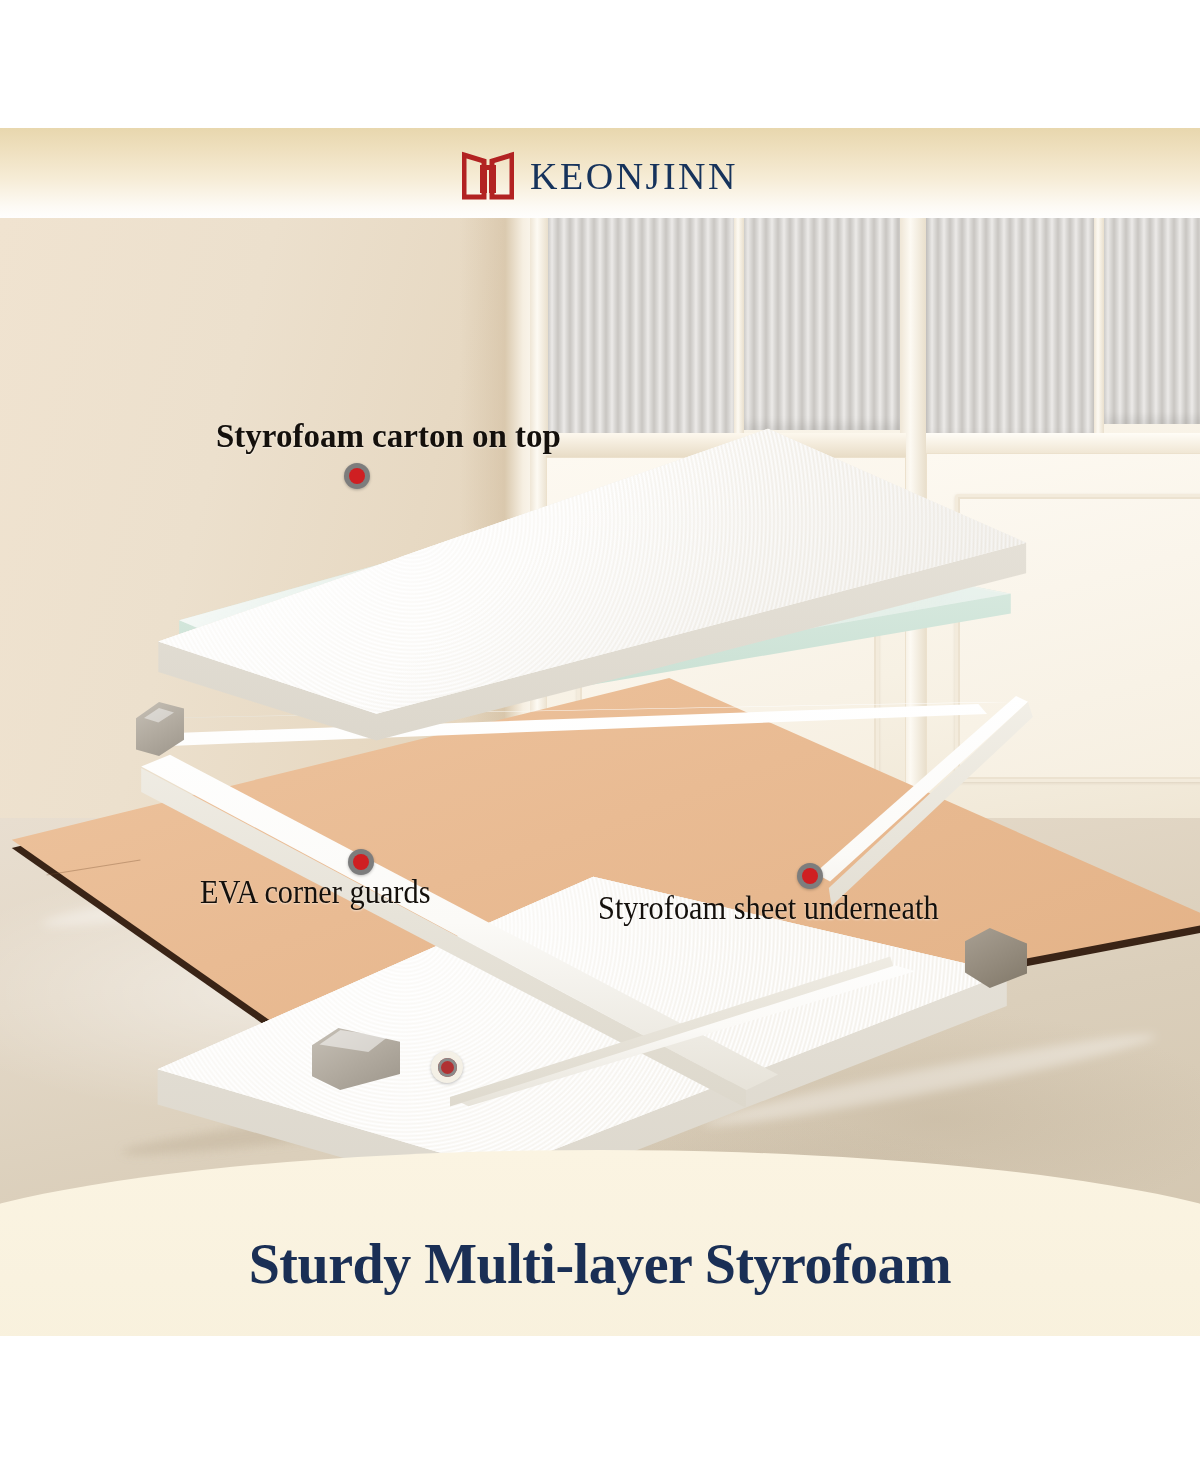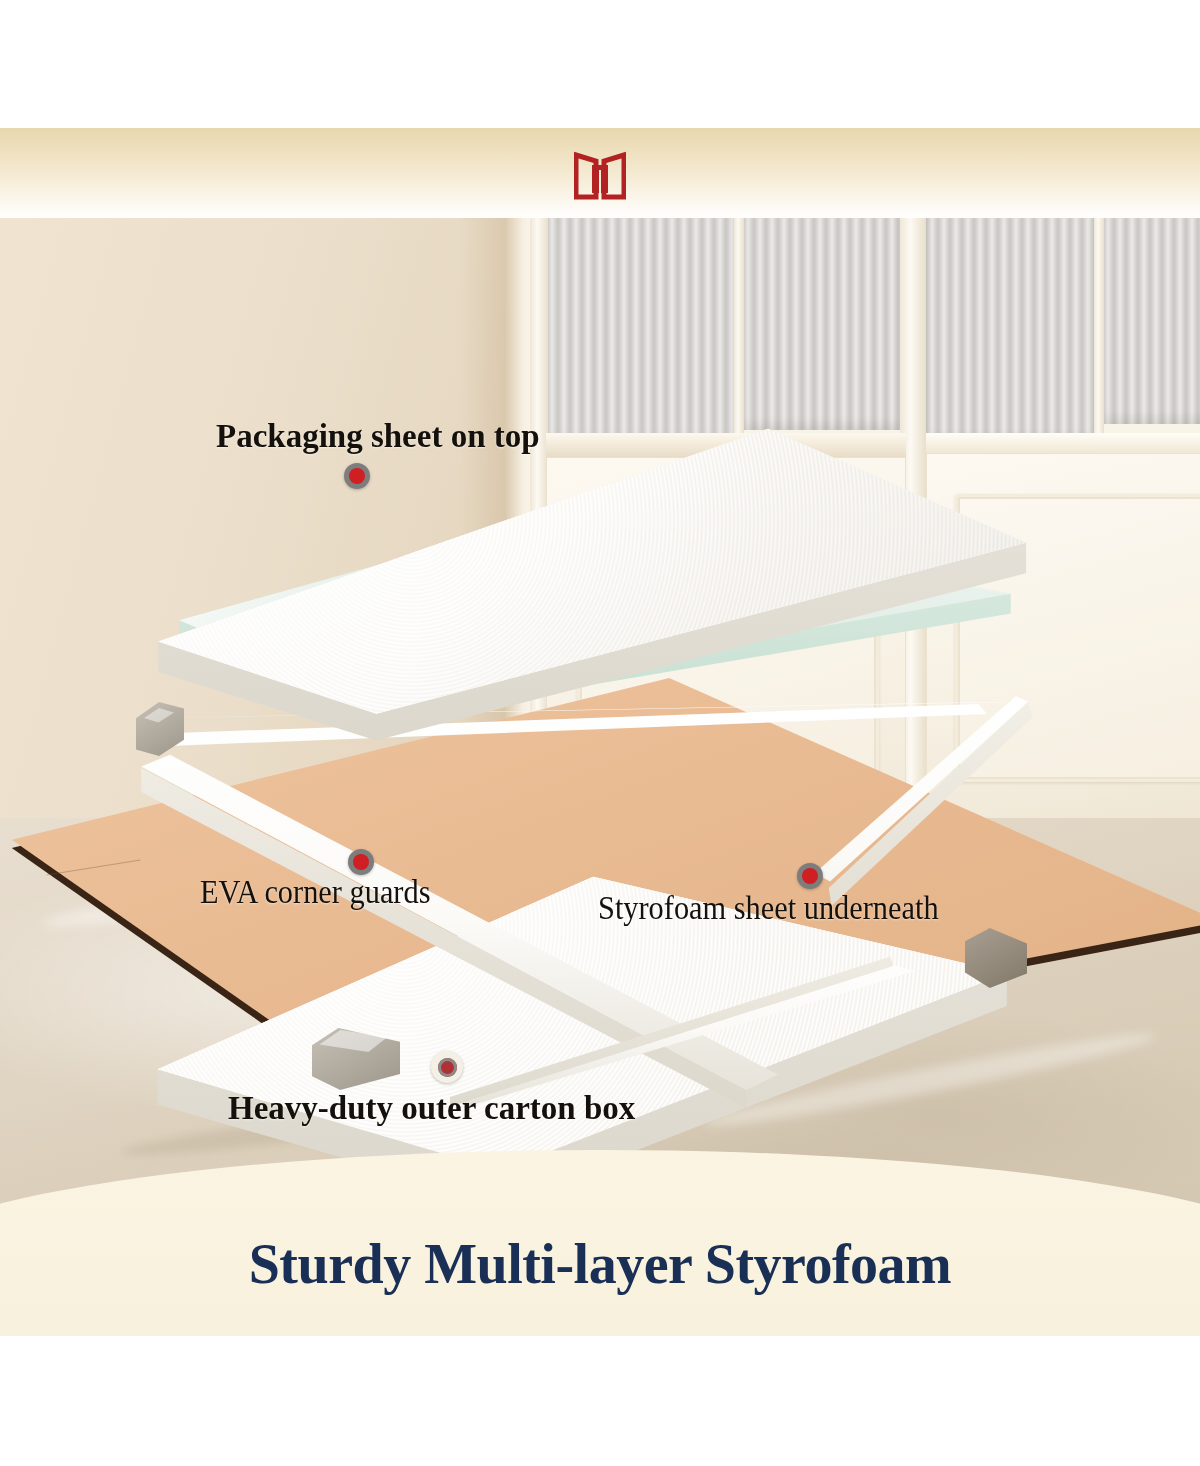--- a/index.html
+++ b/index.html
@@ -165,20 +165,21 @@
   <div class="brand">
     <span>
       <svg class="brand-logo" viewBox="0 0 52 50" aria-hidden="true">
         <path d="M2 4 L22 10 L22 46 L2 46 Z" fill="none" stroke="#b22222" stroke-width="5"></path>
         <path d="M50 4 L30 10 L30 46 L50 46 Z" fill="none" stroke="#b22222" stroke-width="5"></path>
         <rect x="18" y="16" width="7" height="26" fill="#b22222"></rect>
         <rect x="27" y="16" width="7" height="26" fill="#b22222"></rect>
         <rect x="18" y="14" width="16" height="5" fill="#b22222"></rect>
       </svg>
     </span>
+    <span class="brand-name">KEONJINN</span>
   </div>
 
   <div class="scene">
 
     <div class="wall-left"></div>
     <div class="wall-corner"></div>
 
     <div class="cabinet">
 
       <div class="fluted" style="left:16px; top:-6px; width:190px; height:242px;"></div>
@@ -282,36 +283,35 @@
       <div class="shape foam-top-face" style="left:0;top:0;width:100%;height:100%;
         clip-path:polygon(1.5% 72%, 70% 16%, 99% 46%, 26% 91%);"></div>
       <div class="shape" style="left:0;top:0;width:100%;height:100%;
         clip-path:polygon(1.5% 72%, 70% 16%, 99% 46%, 26% 91%);
         background:linear-gradient(140deg, rgba(255,255,255,.65) 0%, rgba(255,255,255,0) 45%, rgba(190,182,168,.22) 100%);"></div>
     </div>
 
     <div class="dot" style="left:344px; top:245px;">
       <i></i>
     </div>
-    <div class="callout-label" style="left:216px; top:200px; font-size:33px;">Packaging sheet on top</div>
+    <div class="callout-label" style="left:216px; top:200px; font-size:33px;">Styrofoam carton on top</div>
 
     <div class="dot" style="left:348px; top:631px;">
       <i></i>
     </div>
     <div class="callout-label" style="left:200px; top:656px; font-size:33px; font-weight:400; transform:scaleX(.92); transform-origin:left center;">EVA corner guards</div>
 
     <div class="dot" style="left:797px; top:645px;">
       <i></i>
     </div>
     <div class="callout-label" style="left:598px; top:672px; font-size:33px; font-weight:400; transform:scaleX(.92); transform-origin:left center;">Styrofoam sheet underneath</div>
 
     <div class="dot ringed" style="left:431px; top:833px; width:32px; height:32px;">
       <i></i>
     </div>
-    <div class="callout-label" style="left:228px; top:872px; font-size:33px;">Heavy-duty outer carton box</div>
 
   </div>
 
   <div class="bottom-banner"></div>
   <div class="bottom-white"></div>
   <div class="bottom-title">Sturdy Multi-layer Styrofoam</div>
 
 </div>
 
 </body></html>

